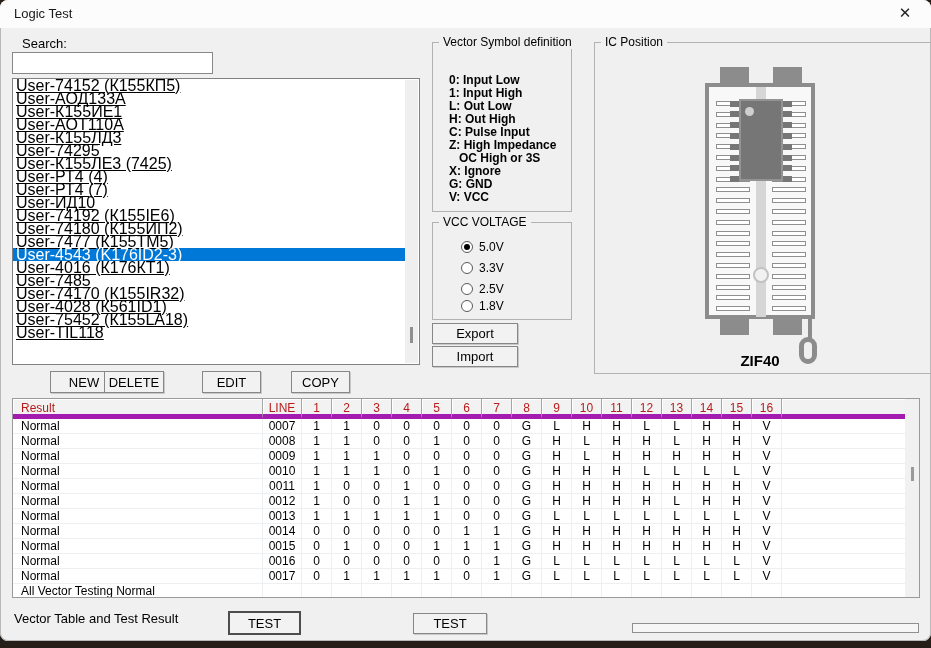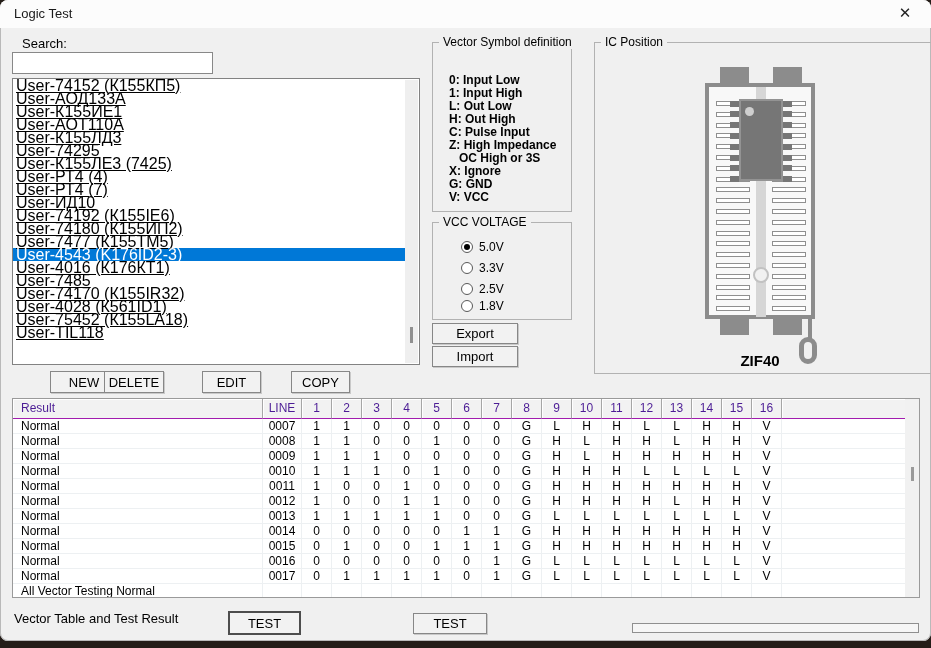--- a/index.html
+++ b/index.html
@@ -35,21 +35,21 @@
   .chip{position:absolute;left:144px;top:56px;width:44px;height:82px;background:#767676;border:2px solid #939393;box-sizing:border-box;}
   .stub{position:absolute;width:9px;height:6px;background:#767676;}
   .pin1dot{position:absolute;left:150px;top:64px;width:9px;height:9px;border-radius:50%;background:#cfcfcf;}
   .lever-stem{position:absolute;left:213px;top:276px;width:4px;height:20px;background:#8c8c8c;}
   .lever-loop{position:absolute;left:204px;top:294px;width:18px;height:27px;border:5px solid #8c8c8c;border-radius:10px;box-sizing:border-box;}
   .zif-lbl{position:absolute;left:110px;top:309px;width:110px;text-align:center;font-size:15px;font-weight:bold;color:#000;}
   
   .vtable{position:absolute;left:12px;top:398px;width:908px;height:200px;background:#fff;border:1px solid #9a9a9a;box-sizing:border-box;overflow:hidden;}
   .trow{display:flex;height:15px;}
   .thead{height:20px;}
-  .hc{background:#f2f2f2;border-right:1px solid #a6a6a6;border-bottom:1px solid #a21caf;box-shadow:inset 1px 1px 0 #fff;font-size:12px;line-height:19px;color:#4c1d95;box-sizing:border-box;overflow:hidden;}
+  .hc{background:#f2f2f2;border-right:1px solid #a6a6a6;border-bottom:5px solid #a21caf;box-shadow:inset 1px 1px 0 #fff;font-size:12px;line-height:19px;color:#b91c1c;box-sizing:border-box;overflow:hidden;}
   .td{border-right:1px solid #edf0f2;border-bottom:1px solid #edf0f2;font-size:12px;line-height:14px;color:#000;box-sizing:border-box;overflow:hidden;white-space:nowrap;}
   .c-result{width:250px;padding-left:8px;text-align:left;flex:none;}
   .c-line{width:39px;text-align:center;flex:none;}
   .c-pin{width:30px;text-align:center;flex:none;}
   .c-fill{flex:1;}
   .vt-track{position:absolute;right:0;top:0;width:14px;height:100%;background:#f1f1f1;}
   .vt-thumb{position:absolute;left:6px;top:68px;width:3px;height:14px;background:#9a9a9a;}
   
   .status-lbl{position:absolute;left:14px;top:611px;font-size:13px;}
   .progress{position:absolute;left:632px;top:623px;width:287px;height:10px;border:1px solid #8f8f8f;background:#f6f6f6;box-sizing:border-box;}

